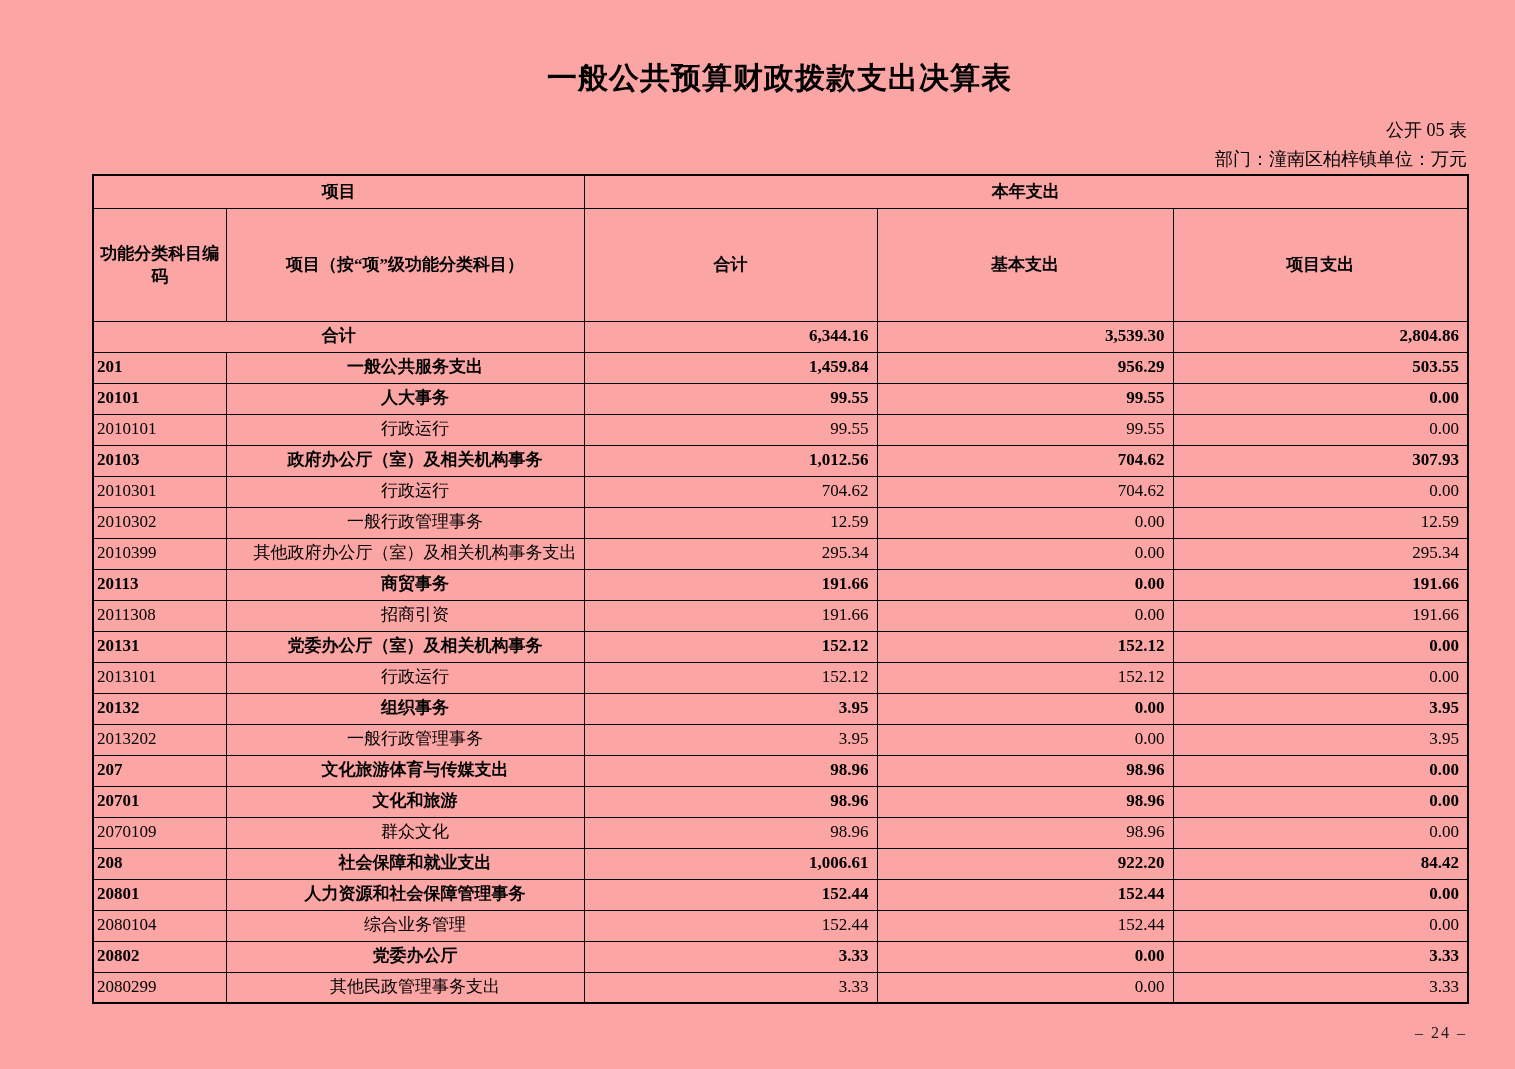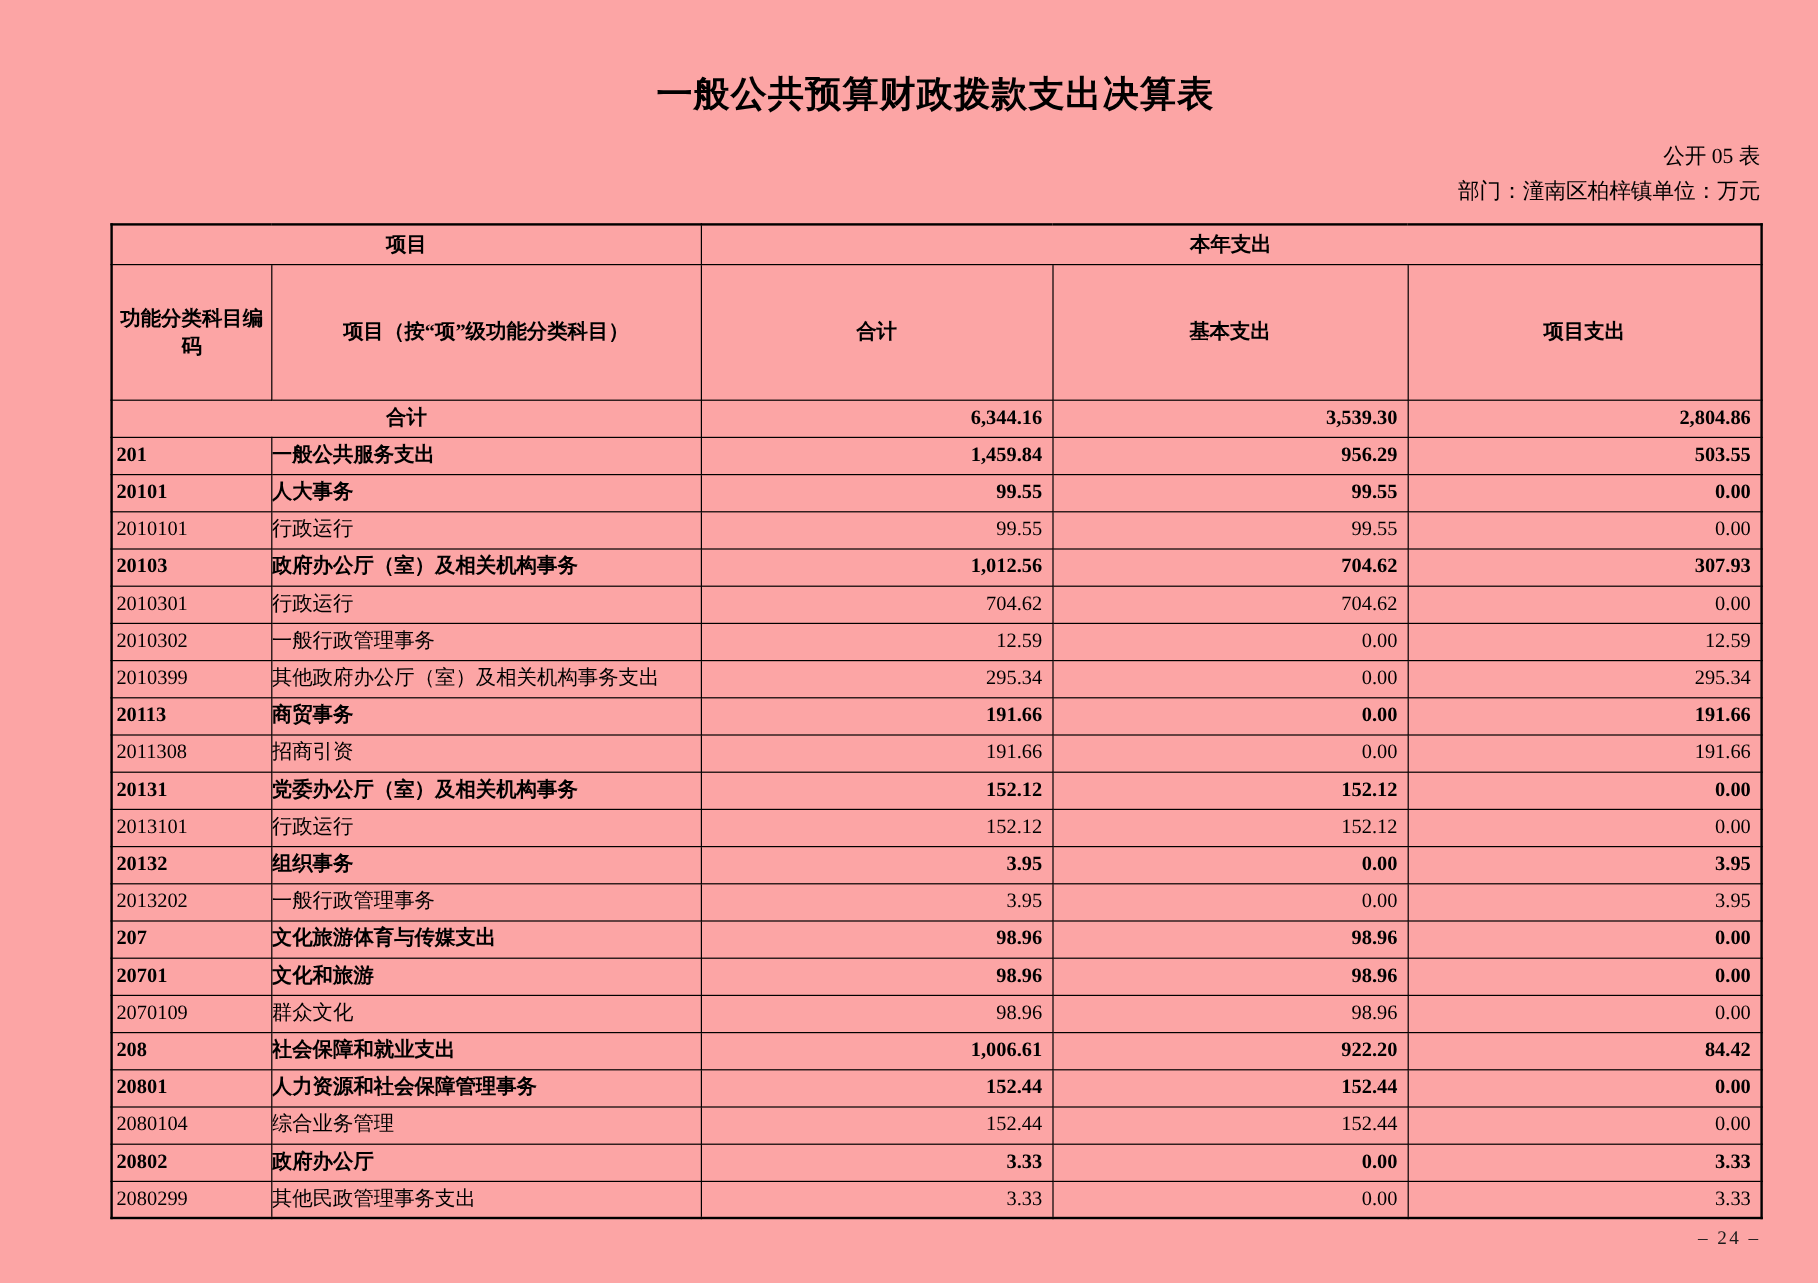--- a/index.html
+++ b/index.html
@@ -36,21 +36,21 @@
     left: 92px;
     top: 147px;
     width: 1375px;
     display: flex;
     justify-content: flex-end;
     font-size: 18px;
   }
   table.budget-table {
     position: absolute;
     left: 92px;
-    top: 186px;
+    top: 174px;
     width: 1375px;
     border-collapse: collapse;
     table-layout: fixed;
     font-size: 17px;
     border: 2px solid #000;
   }
   .budget-table th, .budget-table td {
     border: 1px solid #000;
     vertical-align: middle;
     overflow: hidden;
@@ -58,21 +58,21 @@
   }
   .budget-table thead th {
     font-weight: bold;
     text-align: center;
     padding: 0 4px;
   }
   .budget-table tr.h1 th { height: 33px; }
   .budget-table tr.h2 th { height: 113px; }
   .budget-table tbody td { height: 31px; line-height: 1.1; }
   .budget-table td.code { text-align: left; padding-left: 3px; font-size: 17px; }
-  .budget-table td.item { text-align: left; padding-left: 0; margin-left: 24px; }
+  .budget-table td.item { text-align: center; padding-left: 20px; margin-left: 24px; }
   .budget-table td.num  { text-align: right; padding-right: 8px; }
   .budget-table td.center { text-align: center; }
   .budget-table tr.bold td { font-weight: bold; }
   .footer {
     position: absolute;
     left: 92px;
     top: 1024px;
     width: 1375px;
     text-align: right;
     font-size: 16px;
@@ -250,21 +250,21 @@
         </tr>
         <tr>
           <td class="code">2080104</td>
           <td class="item">综合业务管理</td>
           <td class="num">152.44</td>
           <td class="num">152.44</td>
           <td class="num">0.00</td>
         </tr>
         <tr class="bold">
           <td class="code">20802</td>
-          <td class="item">政府办公厅</td>
+          <td class="item">党委办公厅</td>
           <td class="num">3.33</td>
           <td class="num">0.00</td>
           <td class="num">3.33</td>
         </tr>
         <tr>
           <td class="code">2080299</td>
           <td class="item">其他民政管理事务支出</td>
           <td class="num">3.33</td>
           <td class="num">0.00</td>
           <td class="num">3.33</td>

